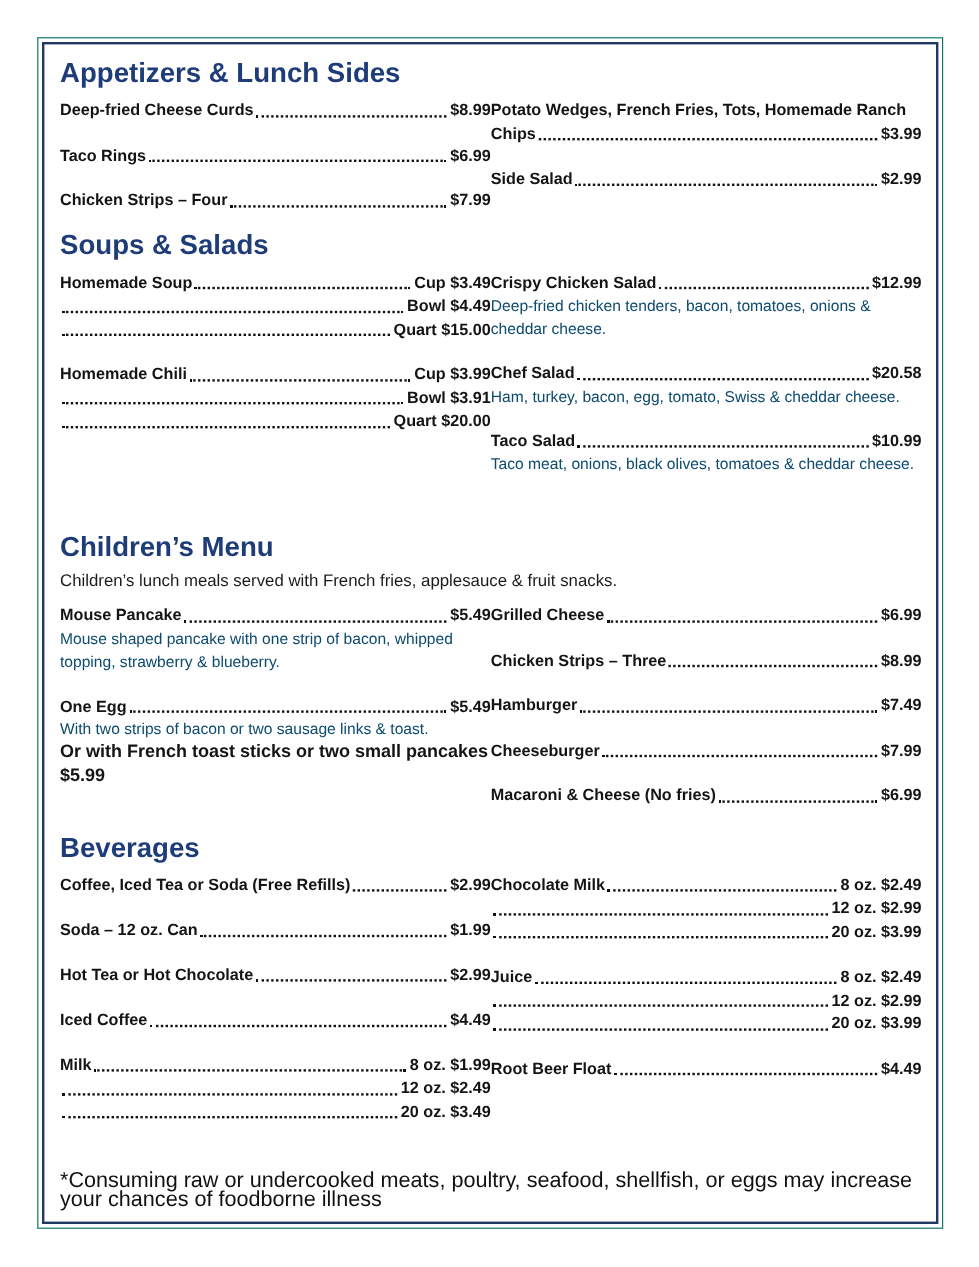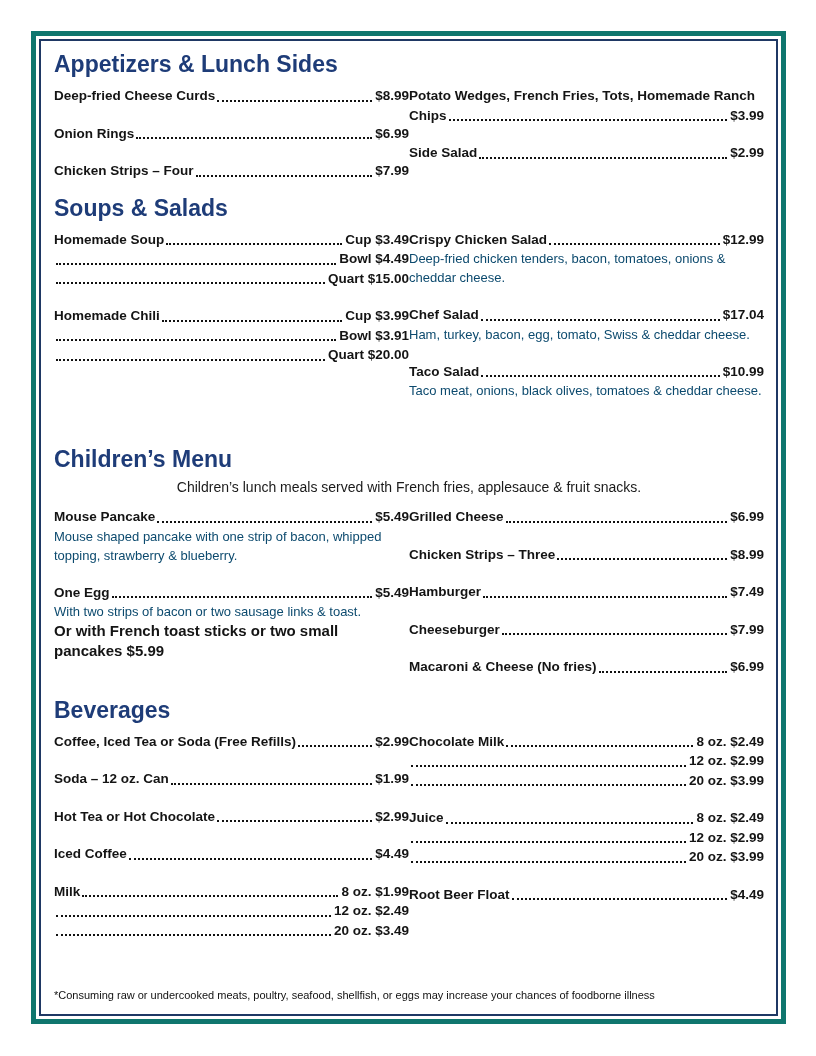--- a/index.html
+++ b/index.html
@@ -7,21 +7,21 @@
   body {
     width: 816px; height: 1056px;
     position: relative;
     font-family: "Liberation Sans", sans-serif;
     color: #141414;
     overflow: hidden;
   }
   .frame {
     position: absolute;
     left: 31px; top: 31px; right: 30px; bottom: 32px;
-    border: 5px solid #0f766e;
+    border: 1px solid #0f766e;
     padding: 3px;
   }
   .frame-inner {
     height: 100%;
     border: 2px solid #1f3864;
     padding: 8px 12px 10px 13px;
     display: flex;
     flex-direction: column;
   }
   .menu-section { margin-top: 14px; }
@@ -31,21 +31,20 @@
   .section-title {
     font-size: 23px;
     font-weight: bold;
     color: #1e3c78;
     margin-bottom: 8px;
   }
   .section-intro {
     font-size: 14px;
     margin: -2px 0 12px 0;
     color: #1a1a1a;
-    text-align: center;
   }
   .columns { display: flex; }
   .col { flex: 1; min-width: 0; }
   .menu-item { margin-bottom: 18px; }
   .col .menu-item:last-child { margin-bottom: 0; }
   .item-row {
     display: flex;
     align-items: flex-end;
     font-size: 13.5px;
     font-weight: bold;
@@ -66,21 +65,21 @@
     line-height: 19px;
     color: #0c4a6e;
   }
   .desc-bold {
     font-size: 15px;
     font-weight: bold;
     line-height: 19.5px;
   }
   .footnote {
     margin-top: auto;
-    font-size: 11px;
+    font-size: 18px;
     line-height: 16px;
     color: #111;
     padding-bottom: 1px;
   }
 </style>
 </head>
 <body>
 
 <div class="frame">
   <div class="frame-inner">
@@ -91,21 +90,21 @@
             <div class="col">
               <div class="menu-item">
                 <div class="item-row">
                   <span class="item-name">Deep-fried Cheese Curds</span>
                   <span class="dot-leader"></span>
                   <span class="item-price">$8.99</span>
                 </div>
               </div>
               <div class="menu-item">
                 <div class="item-row">
-                  <span class="item-name">Onion Rings</span>
+                  <span class="item-name">Taco Rings</span>
                   <span class="dot-leader"></span>
                   <span class="item-price">$6.99</span>
                 </div>
               </div>
               <div class="menu-item">
                 <div class="item-row">
                   <span class="item-name">Chicken Strips – Four</span>
                   <span class="dot-leader"></span>
                   <span class="item-price">$7.99</span>
                 </div>
@@ -178,21 +177,21 @@
                   <span class="dot-leader"></span>
                   <span class="item-price">$12.99</span>
                 </div>
                 <div class="desc-line">Deep-fried chicken tenders, bacon, tomatoes, onions &amp;</div>
                 <div class="desc-line">cheddar cheese.</div>
               </div>
               <div class="menu-item">
                 <div class="item-row">
                   <span class="item-name">Chef Salad</span>
                   <span class="dot-leader"></span>
-                  <span class="item-price">$17.04</span>
+                  <span class="item-price">$20.58</span>
                 </div>
                 <div class="desc-line">Ham, turkey, bacon, egg, tomato, Swiss &amp; cheddar cheese.</div>
               </div>
               <div class="menu-item">
                 <div class="item-row">
                   <span class="item-name">Taco Salad</span>
                   <span class="dot-leader"></span>
                   <span class="item-price">$10.99</span>
                 </div>
                 <div class="desc-line">Taco meat, onions, black olives, tomatoes &amp; cheddar cheese.</div>

